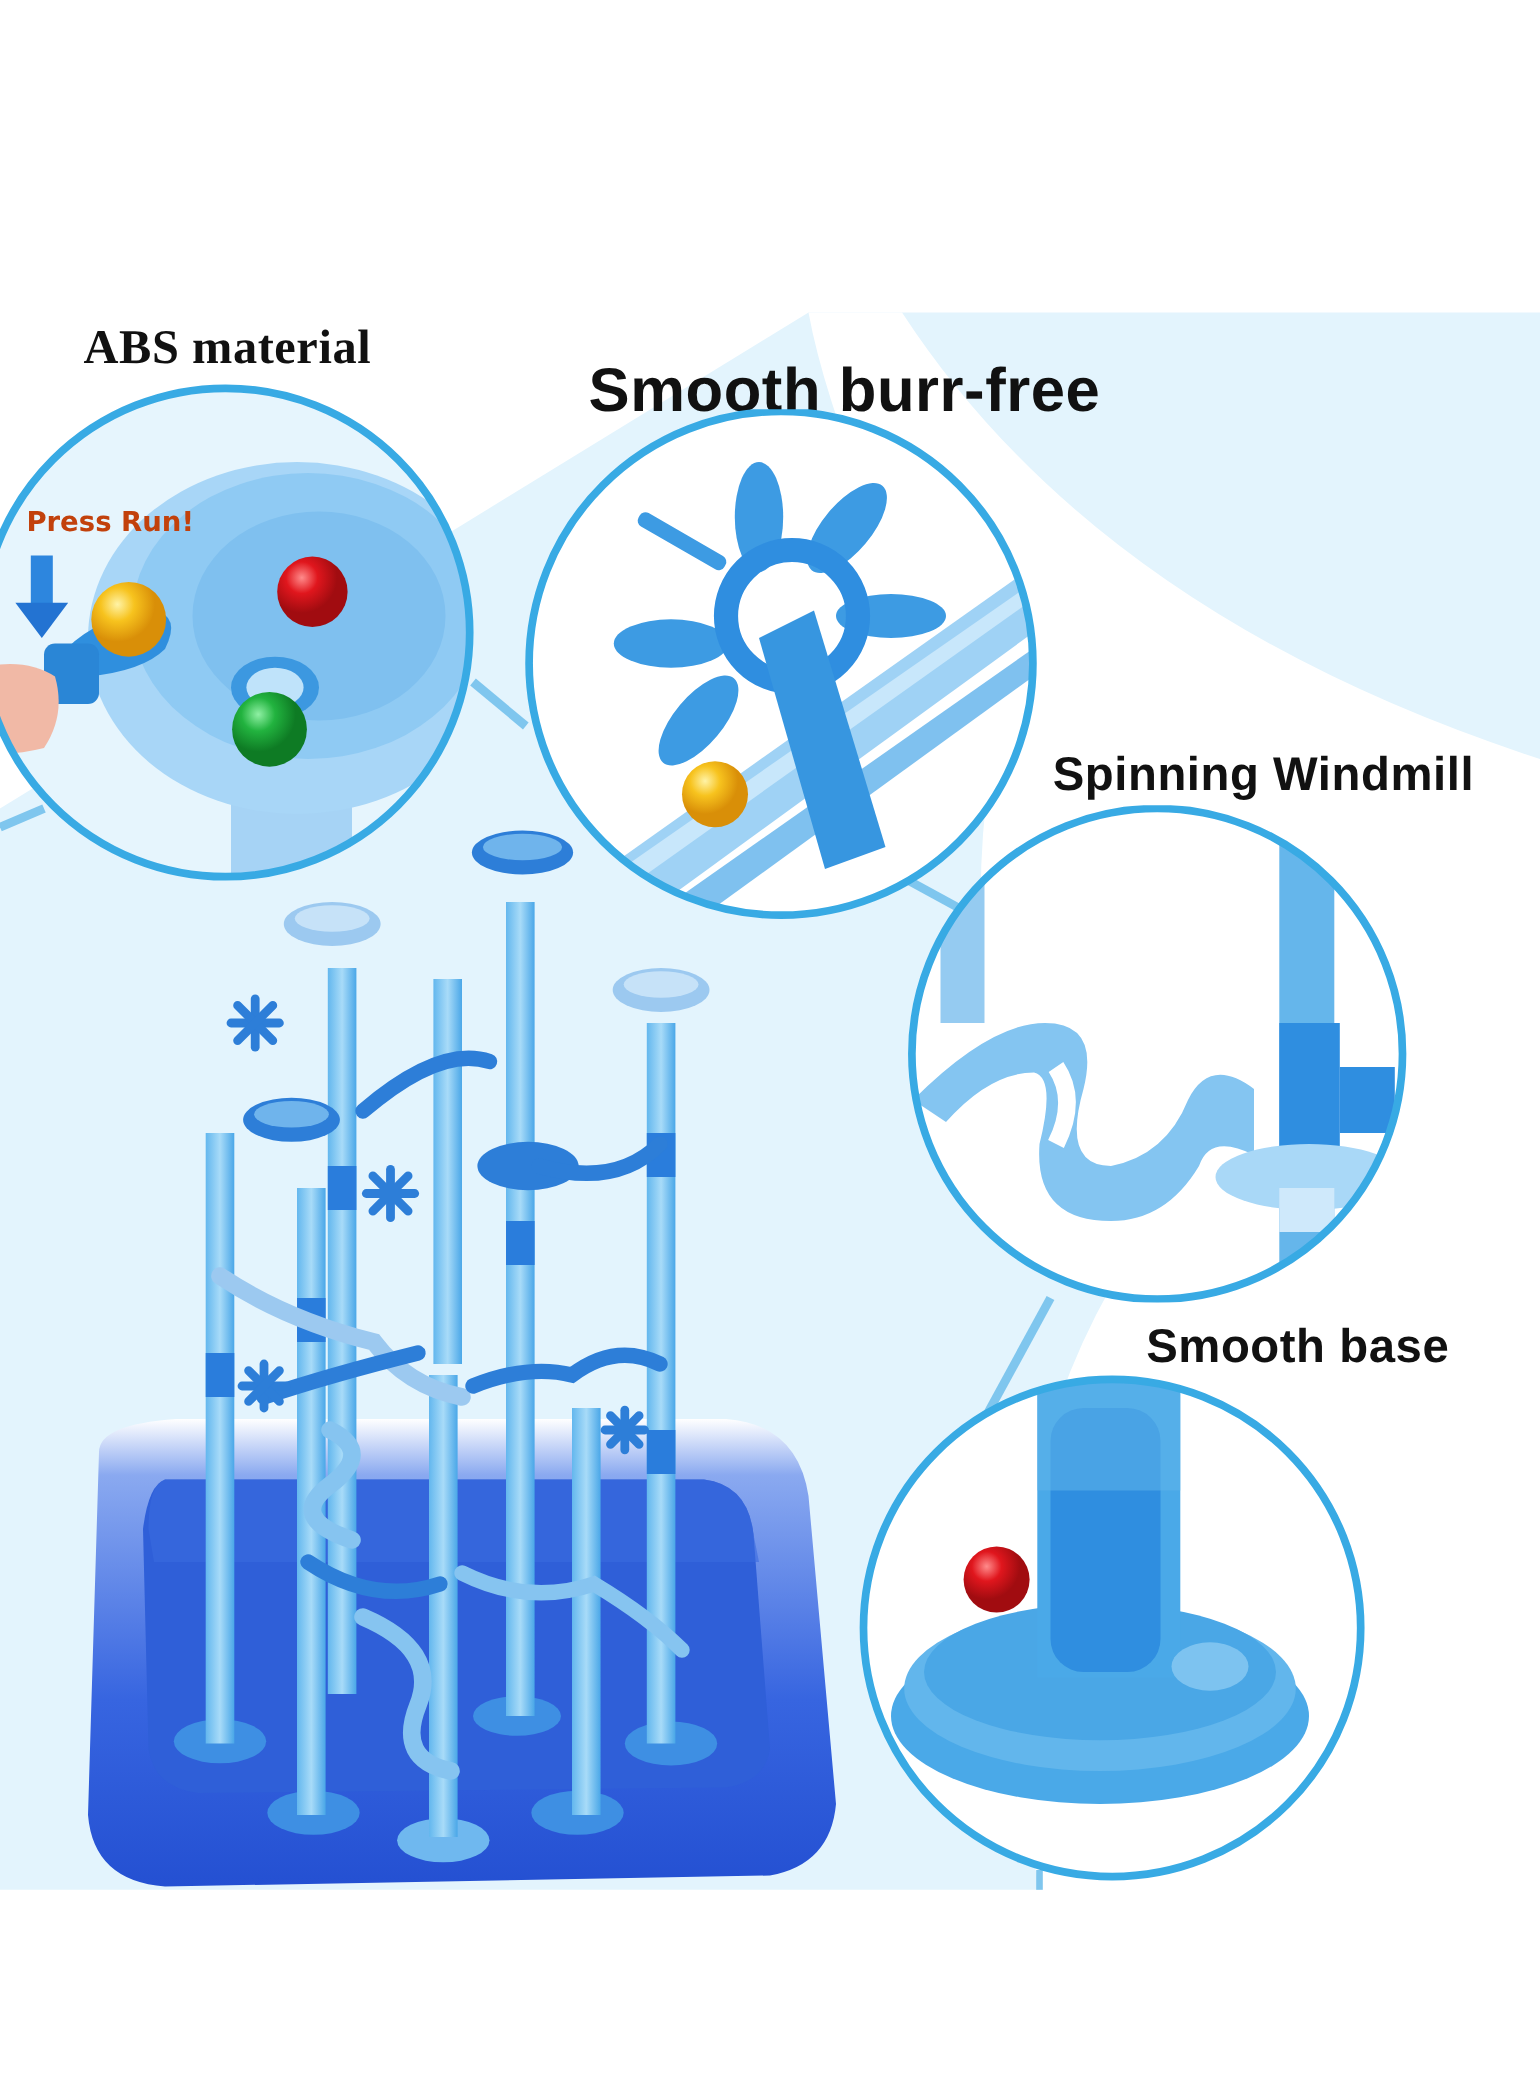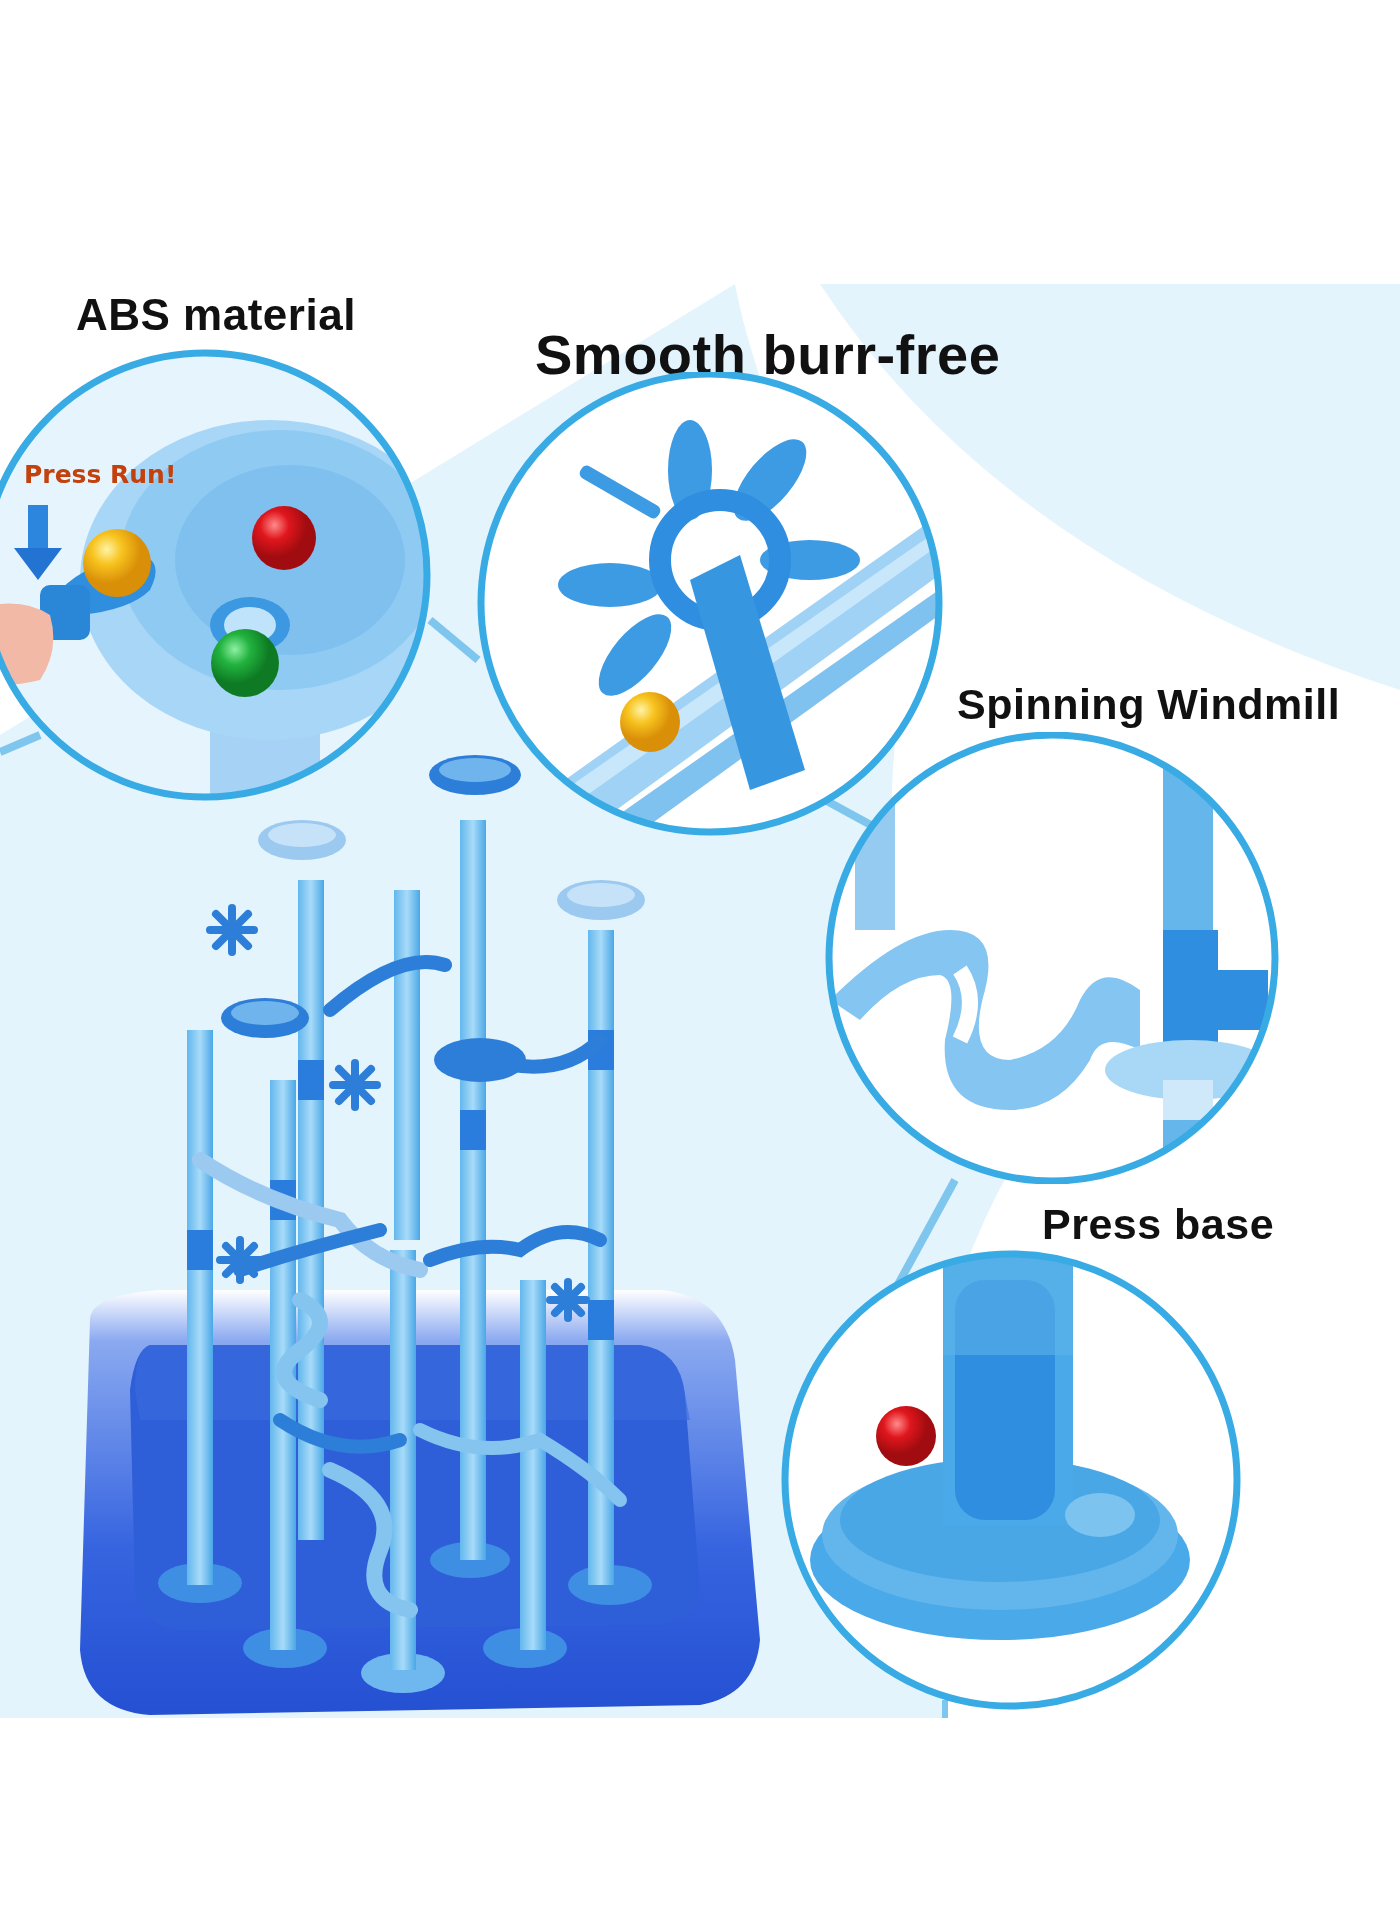--- a/index.html
+++ b/index.html
@@ -20,24 +20,24 @@
 
   <path d="M0 284 L735 284 Q700 330 640 380 L0 735 Z" fill="#ffffff" opacity="0"></path>
 
   <line x1="0" y1="752" x2="40" y2="735" stroke="#7fc6ee" stroke-width="8"></line>
   <line x1="430" y1="620" x2="478" y2="660" stroke="#7fc6ee" stroke-width="8"></line>
   <line x1="825" y1="800" x2="880" y2="830" stroke="#7fc6ee" stroke-width="8"></line>
   <line x1="955" y1="1180" x2="895" y2="1290" stroke="#7fc6ee" stroke-width="8"></line>
   <line x1="945" y1="1700" x2="945" y2="1718" stroke="#7fc6ee" stroke-width="6"></line>
 </svg>
 
-<div class="label" style="left:76px;top:290px;font-size:44px;">ABS material</div>
+<div class="label" style="left:76px;top:290px;font-size:44px;font-family:Liberation Serif, serif;">ABS material</div>
 <div class="label" style="left:535px;top:322px;font-size:56px;">Smooth burr-free</div>
 <div class="label" style="left:957px;top:680px;font-size:43px;">Spinning Windmill</div>
-<div class="label" style="left:1042px;top:1200px;font-size:43px;">Press base</div>
+<div class="label" style="left:1042px;top:1200px;font-size:43px;">Smooth base</div>
 
 <svg class="abs" style="left:-30px;top:345px;" width="470" height="460" viewBox="-30 345 470 460">
   <defs>
     <clipPath id="c1">
         <circle cx="205" cy="575" r="222"></circle>
       </clipPath>
     <radialGradient id="ballR" cx="35%" cy="30%">
         <stop offset="0" stop-color="#ff8b8b"></stop>
         <stop offset="0.45" stop-color="#e0161d"></stop>
         <stop offset="1" stop-color="#a10c10"></stop>

